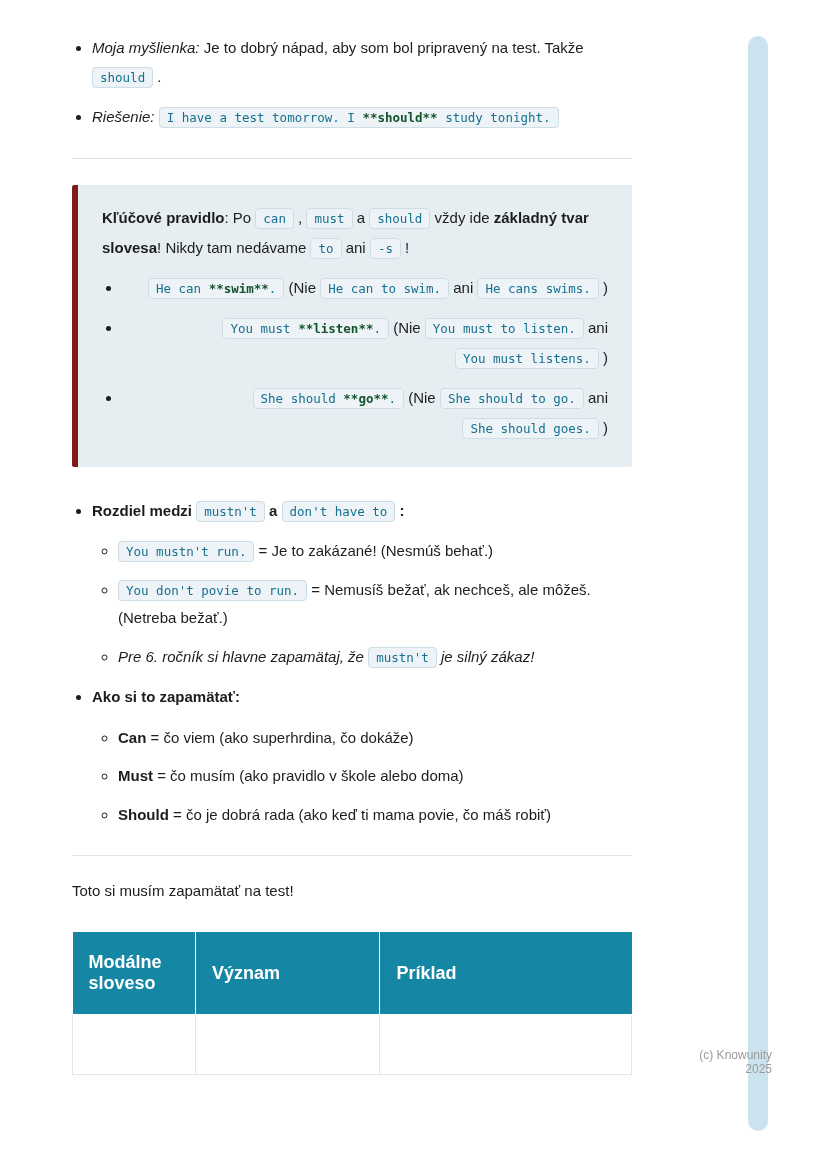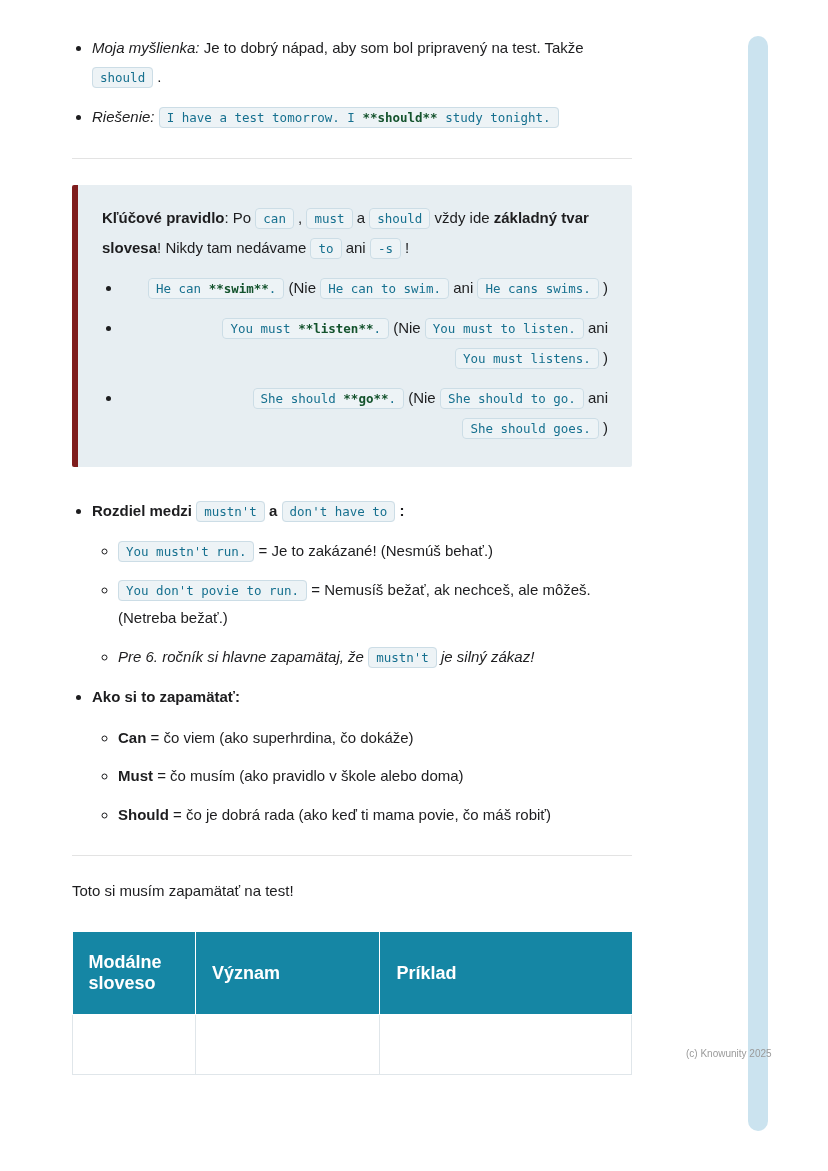--- a/index.html
+++ b/index.html
@@ -42,21 +42,21 @@
   table.summary { width:100%; border-collapse:collapse; margin-top:32px; }
   table.summary th { background:#1586a4; color:#ffffff; font-weight:700; font-size:18px;
         text-align:left; padding:20px 16px; border:1px solid #ffffff; vertical-align:middle; }
   table.summary th:first-child { border-left:none; width:22%; }
   table.summary th:nth-child(2) { width:33%;margin-top:37px; }
   table.summary th:last-child { border-right:none; width:45%; }
   table.summary td { border:1px solid #e0e6ea; height:60px; }
 
   .scrollbar-thumb { position:absolute; left:748px; top:36px; width:20px; height:1095px;
         background:#cbe3ef; border-radius:10px; }
-  .footer-credit { position:absolute; left:686px; top:1048px; font-size:10px; color:#9a9a9a; }
+  .footer-credit { position:absolute; left:686px; top:1048px; font-size:12px; color:#9a9a9a;text-align:right; }
 </style>
 </head>
 <body>
 
 <div class="page">
   <div class="content">
 
     <ul class="bullets">
       <li>
         <span class="runs"><span class="ri">Moja myšlienka:</span><span> Je to dobrý nápad, aby som bol pripravený na test. Takže </span><span class="rc">should</span><span> .</span></span>

